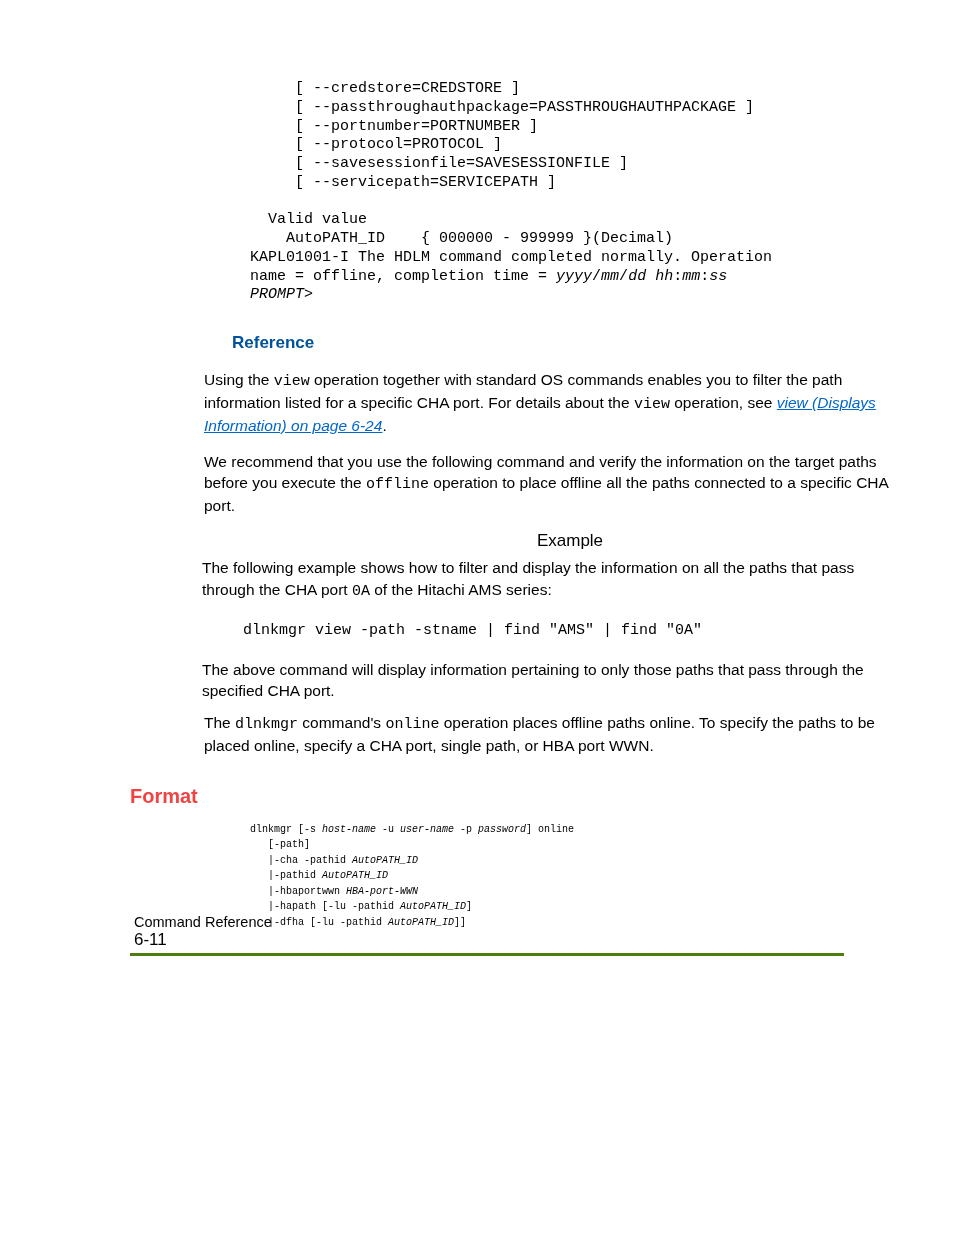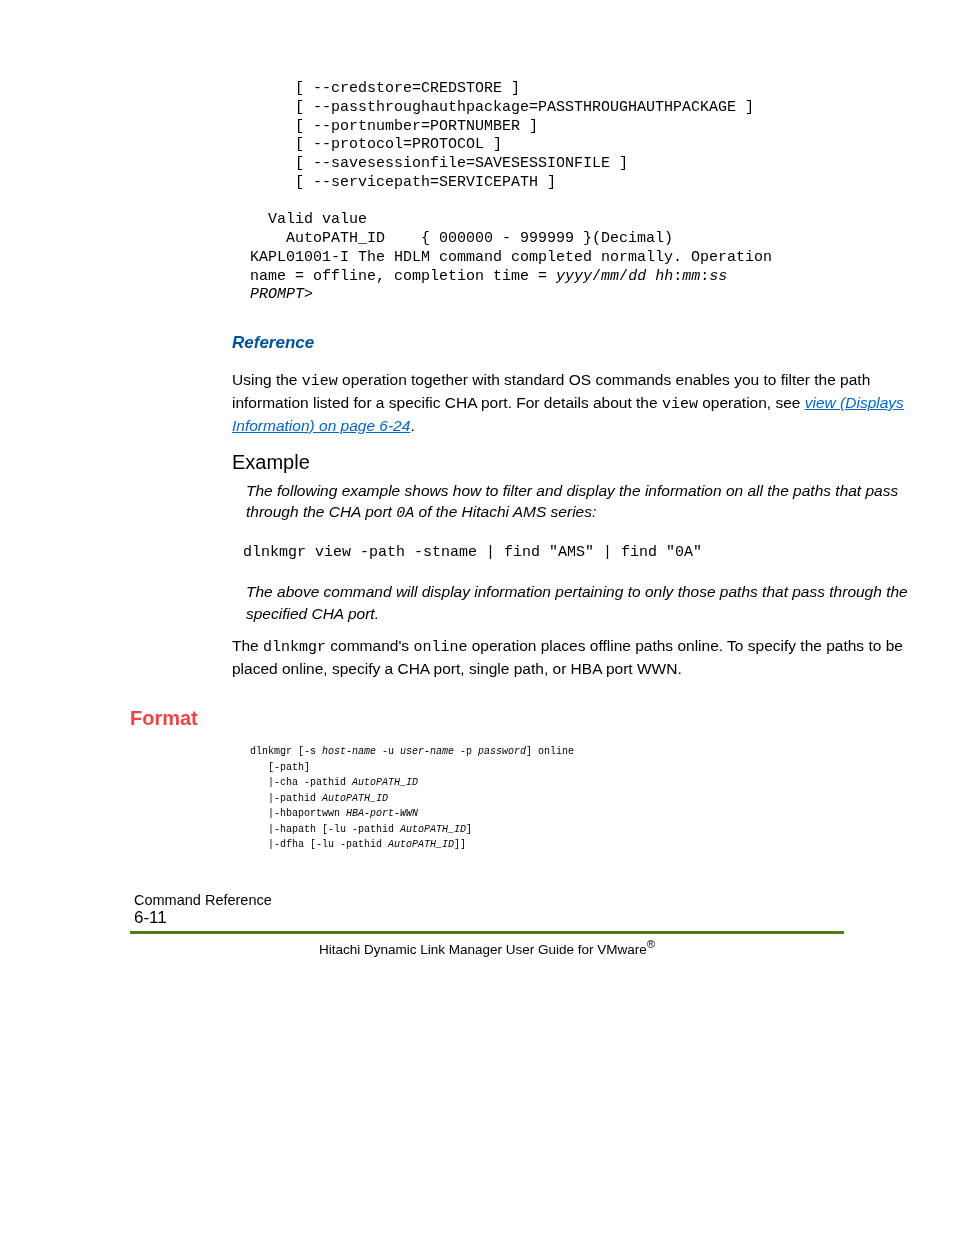--- a/index.html
+++ b/index.html
@@ -1,27 +1,27 @@
 <!DOCTYPE html>
 <html><head>
 <meta charset="utf-8">
 <style>
   * { box-sizing: border-box; margin: 0; padding: 0; }
   html, body { width: 954px; height: 1235px; background: #fff; font-family: Verdana, Geneva, sans-serif; color: #000; }
   .page { padding: 80px 46px 40px 130px; position: relative; height: 998px; }
   .codeblock { font-family: "Courier New", monospace; font-size: 15px; line-height: 1.25; white-space: pre; margin-left: 120px; margin-bottom: 28px; }
   .codeblock2 { font-family: "Courier New", monospace; font-size: 15px; line-height: 1.4; white-space: pre; margin-left: 113px; margin-top: 18px; margin-bottom: 18px; }
   .codeblock3 { font-family: "Courier New", monospace; font-size: 10px; line-height: 1.55; white-space: pre; margin-left: 120px; margin-top: 14px; }
-  .h3 { color: #00529b; font-weight: bold; font-size: 17px; margin-left: 102px; margin-bottom: 16px; font-style: italic; }
+  .h3 { color: #00529b; font-weight: bold; font-size: 17px; margin-left: 102px; margin-bottom: 16px; }
   .h4 { color: #00529b; font-weight: bold; font-size: 16px; margin-left: 0; margin-top: 28px; margin-bottom: 10px; }
   .h1 { color: #00529b; font-weight: bold; font-size: 25px; margin-top: 40px; margin-bottom: 18px; }
   .h2 { color: #ef4444; font-weight: bold; font-size: 20px; margin-top: 28px; margin-bottom: 12px; }
-  .body { font-size: 15.5px; line-height: 1.4; margin-left: 102px; margin-bottom: 14px; }
-  .body2 { font-size: 15.5px; line-height: 1.4; margin-left: 116px; margin-bottom: 10px; font-style: italic; }
-  .ex { font-size: 20px; margin-left: 102px; margin-bottom: 6px; }
+  .body { font-size: 15.5px; line-height: 1.4; margin-left: 74px; margin-bottom: 14px; }
+  .body2 { font-size: 15.5px; line-height: 1.4; margin-left: 72px; margin-bottom: 10px; }
+  .ex { font-size: 17px; margin-left: 102px; margin-bottom: 6px; text-align: center; }
   .mono-inline { font-family: "Courier New", monospace; font-size: 15px; }
   .ital { font-style: italic; }
   .link { color: #0066cc; text-decoration: underline; font-style: italic; }
   .footer { position: absolute; left: 130px; right: 110px; bottom: 42px; }
   .footer-top { display: flex; justify-content: flex-start; align-items: baseline; border-bottom: 3px solid #4d7c0f; padding: 0 4px 3px; flex-direction: column; }
   .footer-center { flex: 1; text-align: center; font-size: 14.5px; }
   .footer-page { font-size: 17px; }
   .footer-sub { text-align: center; font-size: 13.5px; padding-top: 4px; }
 </style>
 </head>
@@ -41,20 +41,23 @@
 KAPL01001-I The HDLM command completed normally. Operation
 name = offline, completion time = </span><span class="ital">yyyy</span><span>/</span><span class="ital">mm</span><span>/</span><span class="ital">dd hh</span><span>:</span><span class="ital">mm</span><span>:</span><span class="ital">ss</span><span class="ital">
 PROMPT</span><span>&gt;</span></div>
 
   <div class="h3">Reference</div>
 
   <p class="body">
     <span>Using the </span><span class="mono-inline">view</span><span> operation together with standard OS commands enables you to filter the path information listed for a specific CHA port. For details about the </span><span class="mono-inline">view</span><span> operation, see </span><a href="#" class="link">view (Displays Information) on page 6-24</a><span>.</span>
   </p>
 
+  <p class="body">
+    <span>We recommend that you use the following command and verify the information on the target paths before you execute the </span><span class="mono-inline">offline</span><span> operation to place offline all the paths connected to a specific CHA port.</span>
+  </p>
 
   <p class="ex">Example</p>
 
   <p class="body2">
     <span>The following example shows how to filter and display the information on all the paths that pass through the CHA port </span><span class="mono-inline">0A</span><span> of the Hitachi AMS series:</span>
   </p>
 
   <div class="codeblock2">dlnkmgr view -path -stname | find "AMS" | find "0A"</div>
 
   <p class="body2">The above command will display information pertaining to only those paths that pass through the specified CHA port.</p>
@@ -74,18 +77,15 @@
 <span>   |-hbaportwwn </span><span class="ital">HBA-port-WWN</span>
 <span>   |-hapath [-lu -pathid </span><span class="ital">AutoPATH_ID</span><span>]</span>
 <span>   |-dfha [-lu -pathid </span><span class="ital">AutoPATH_ID</span><span>]]</span></div>
 
   <div class="footer">
     <div class="footer-top">
       <span style="width:60px"></span>
       <span class="footer-center">Command Reference</span>
       <span class="footer-page">6-11</span>
     </div>
-    <div class="footer-sub">
-      <span>Hitachi Dynamic Link Manager User Guide for VMware</span><sup>®</sup>
-    </div>
   </div>
 
 </div>
 
 </body></html>

